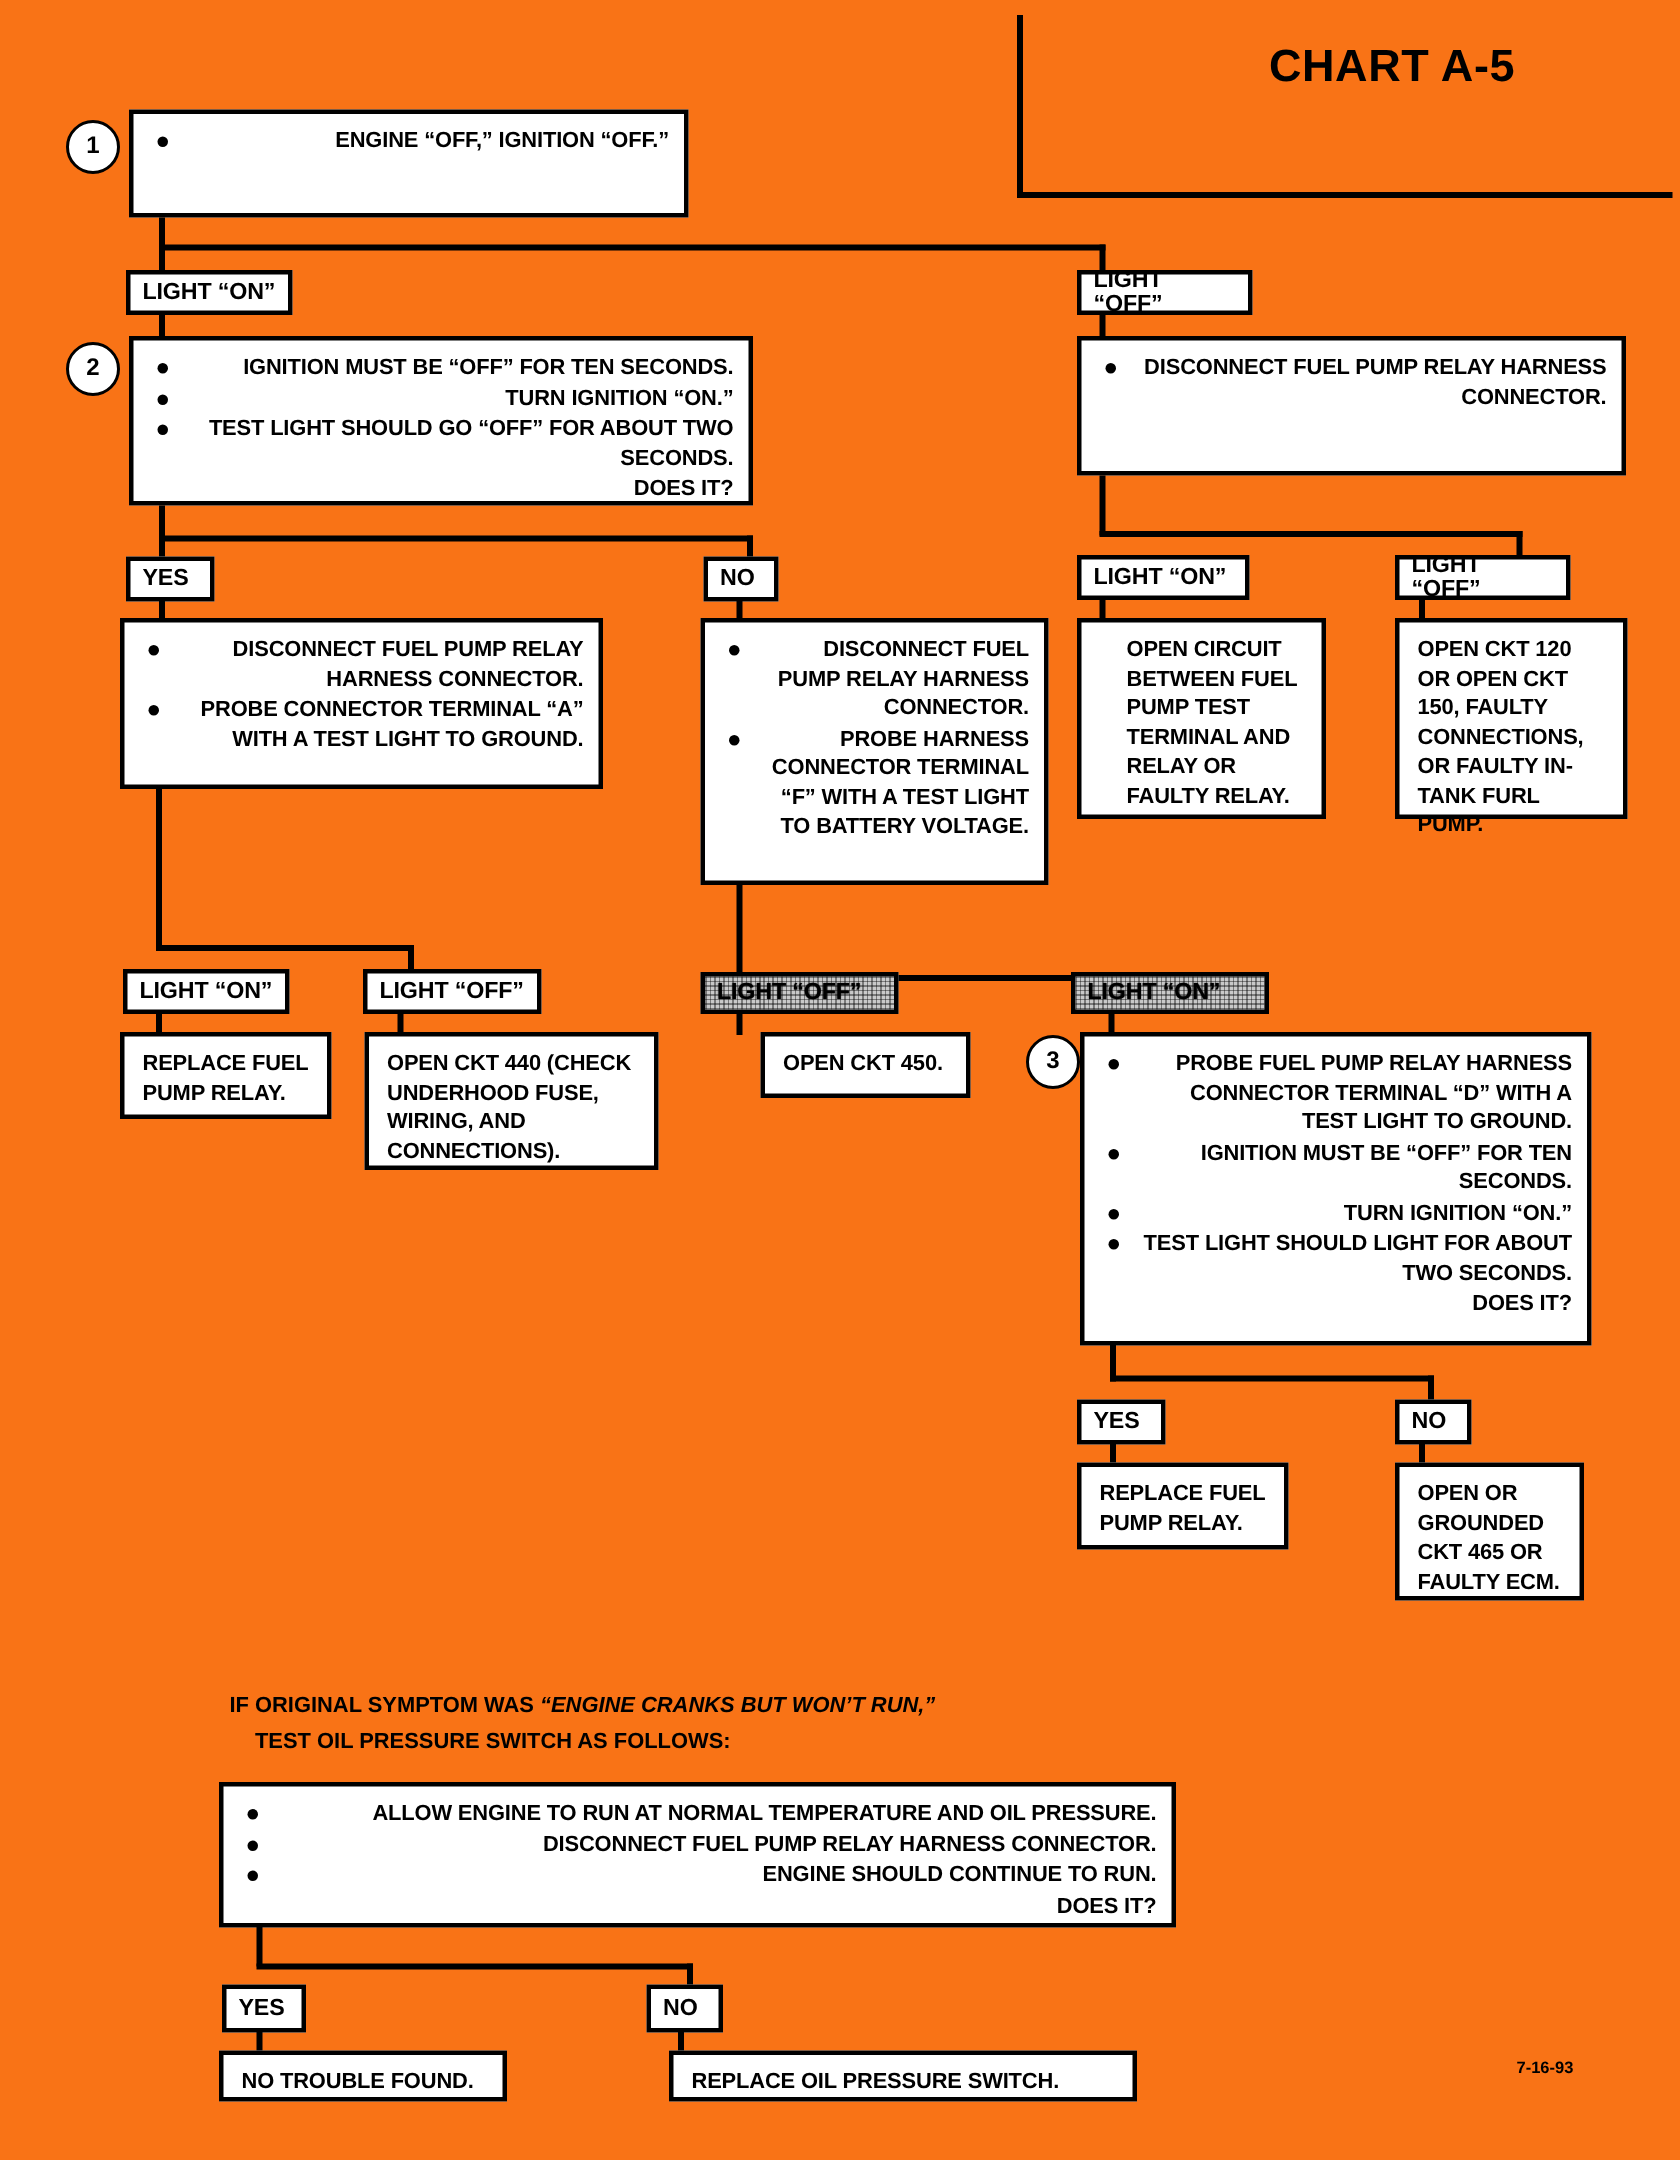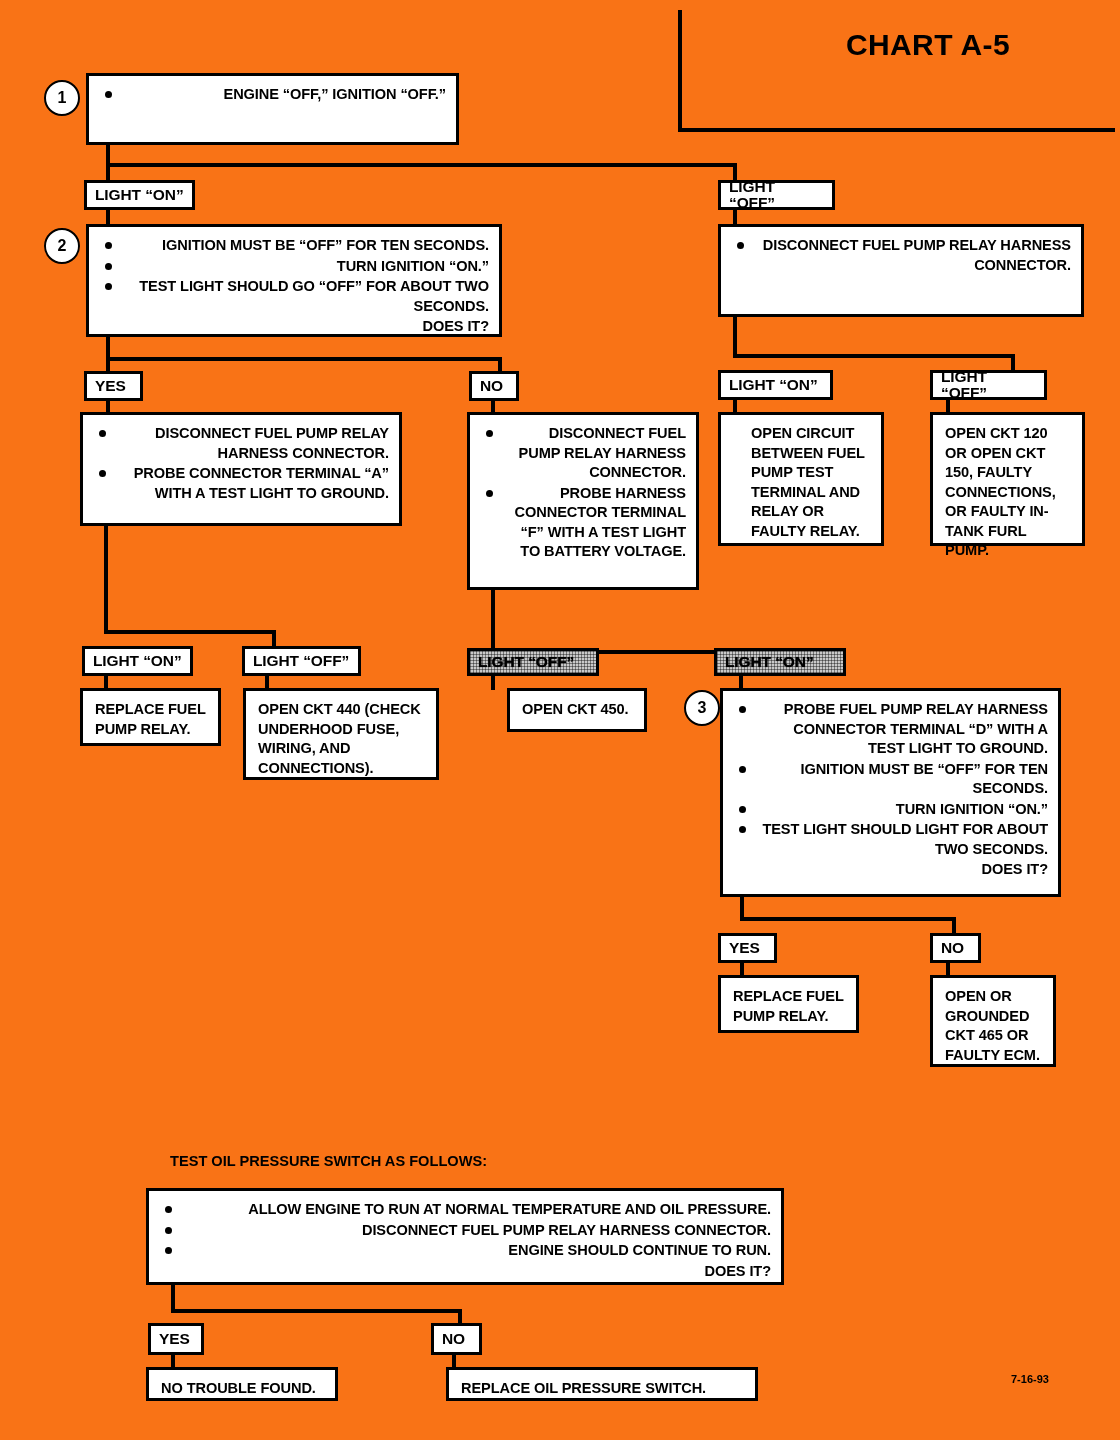--- a/index.html
+++ b/index.html
@@ -239,20 +239,21 @@
 
   <div class="box lbl" style="left:718px;top:933px;width:59px;height:30px;">YES</div>
   <div class="box lbl" style="left:930px;top:933px;width:51px;height:30px;">NO</div>
 
   <div class="ln v" style="left:740px;top:961px;height:16px;"></div>
   <div class="ln v" style="left:946px;top:961px;height:16px;"></div>
 
   <div class="box plainbox" style="left:718px;top:975px;width:141px;height:58px;">REPLACE FUEL PUMP RELAY.</div>
   <div class="box plainbox" style="left:930px;top:975px;width:126px;height:92px;">OPEN OR GROUNDED CKT 465 OR FAULTY ECM.</div>
 
+  <div class="freetext" style="left:153px;top:1127px;"><span>IF ORIGINAL SYMPTOM WAS </span><span class="ital">“ENGINE CRANKS BUT WON’T RUN,”</span></div>
   <div class="freetext" style="left:170px;top:1151px;">TEST OIL PRESSURE SWITCH AS FOLLOWS:</div>
 
   <div class="box txtbox" style="left:146px;top:1188px;width:638px;height:97px;">
     <ul class="bul">
       <li>ALLOW ENGINE TO RUN AT NORMAL TEMPERATURE AND OIL PRESSURE.</li>
       <li>DISCONNECT FUEL PUMP RELAY HARNESS CONNECTOR.</li>
       <li>ENGINE SHOULD CONTINUE TO RUN.</li>
       <li class="nobullet">DOES IT?</li>
     </ul>
   </div>

